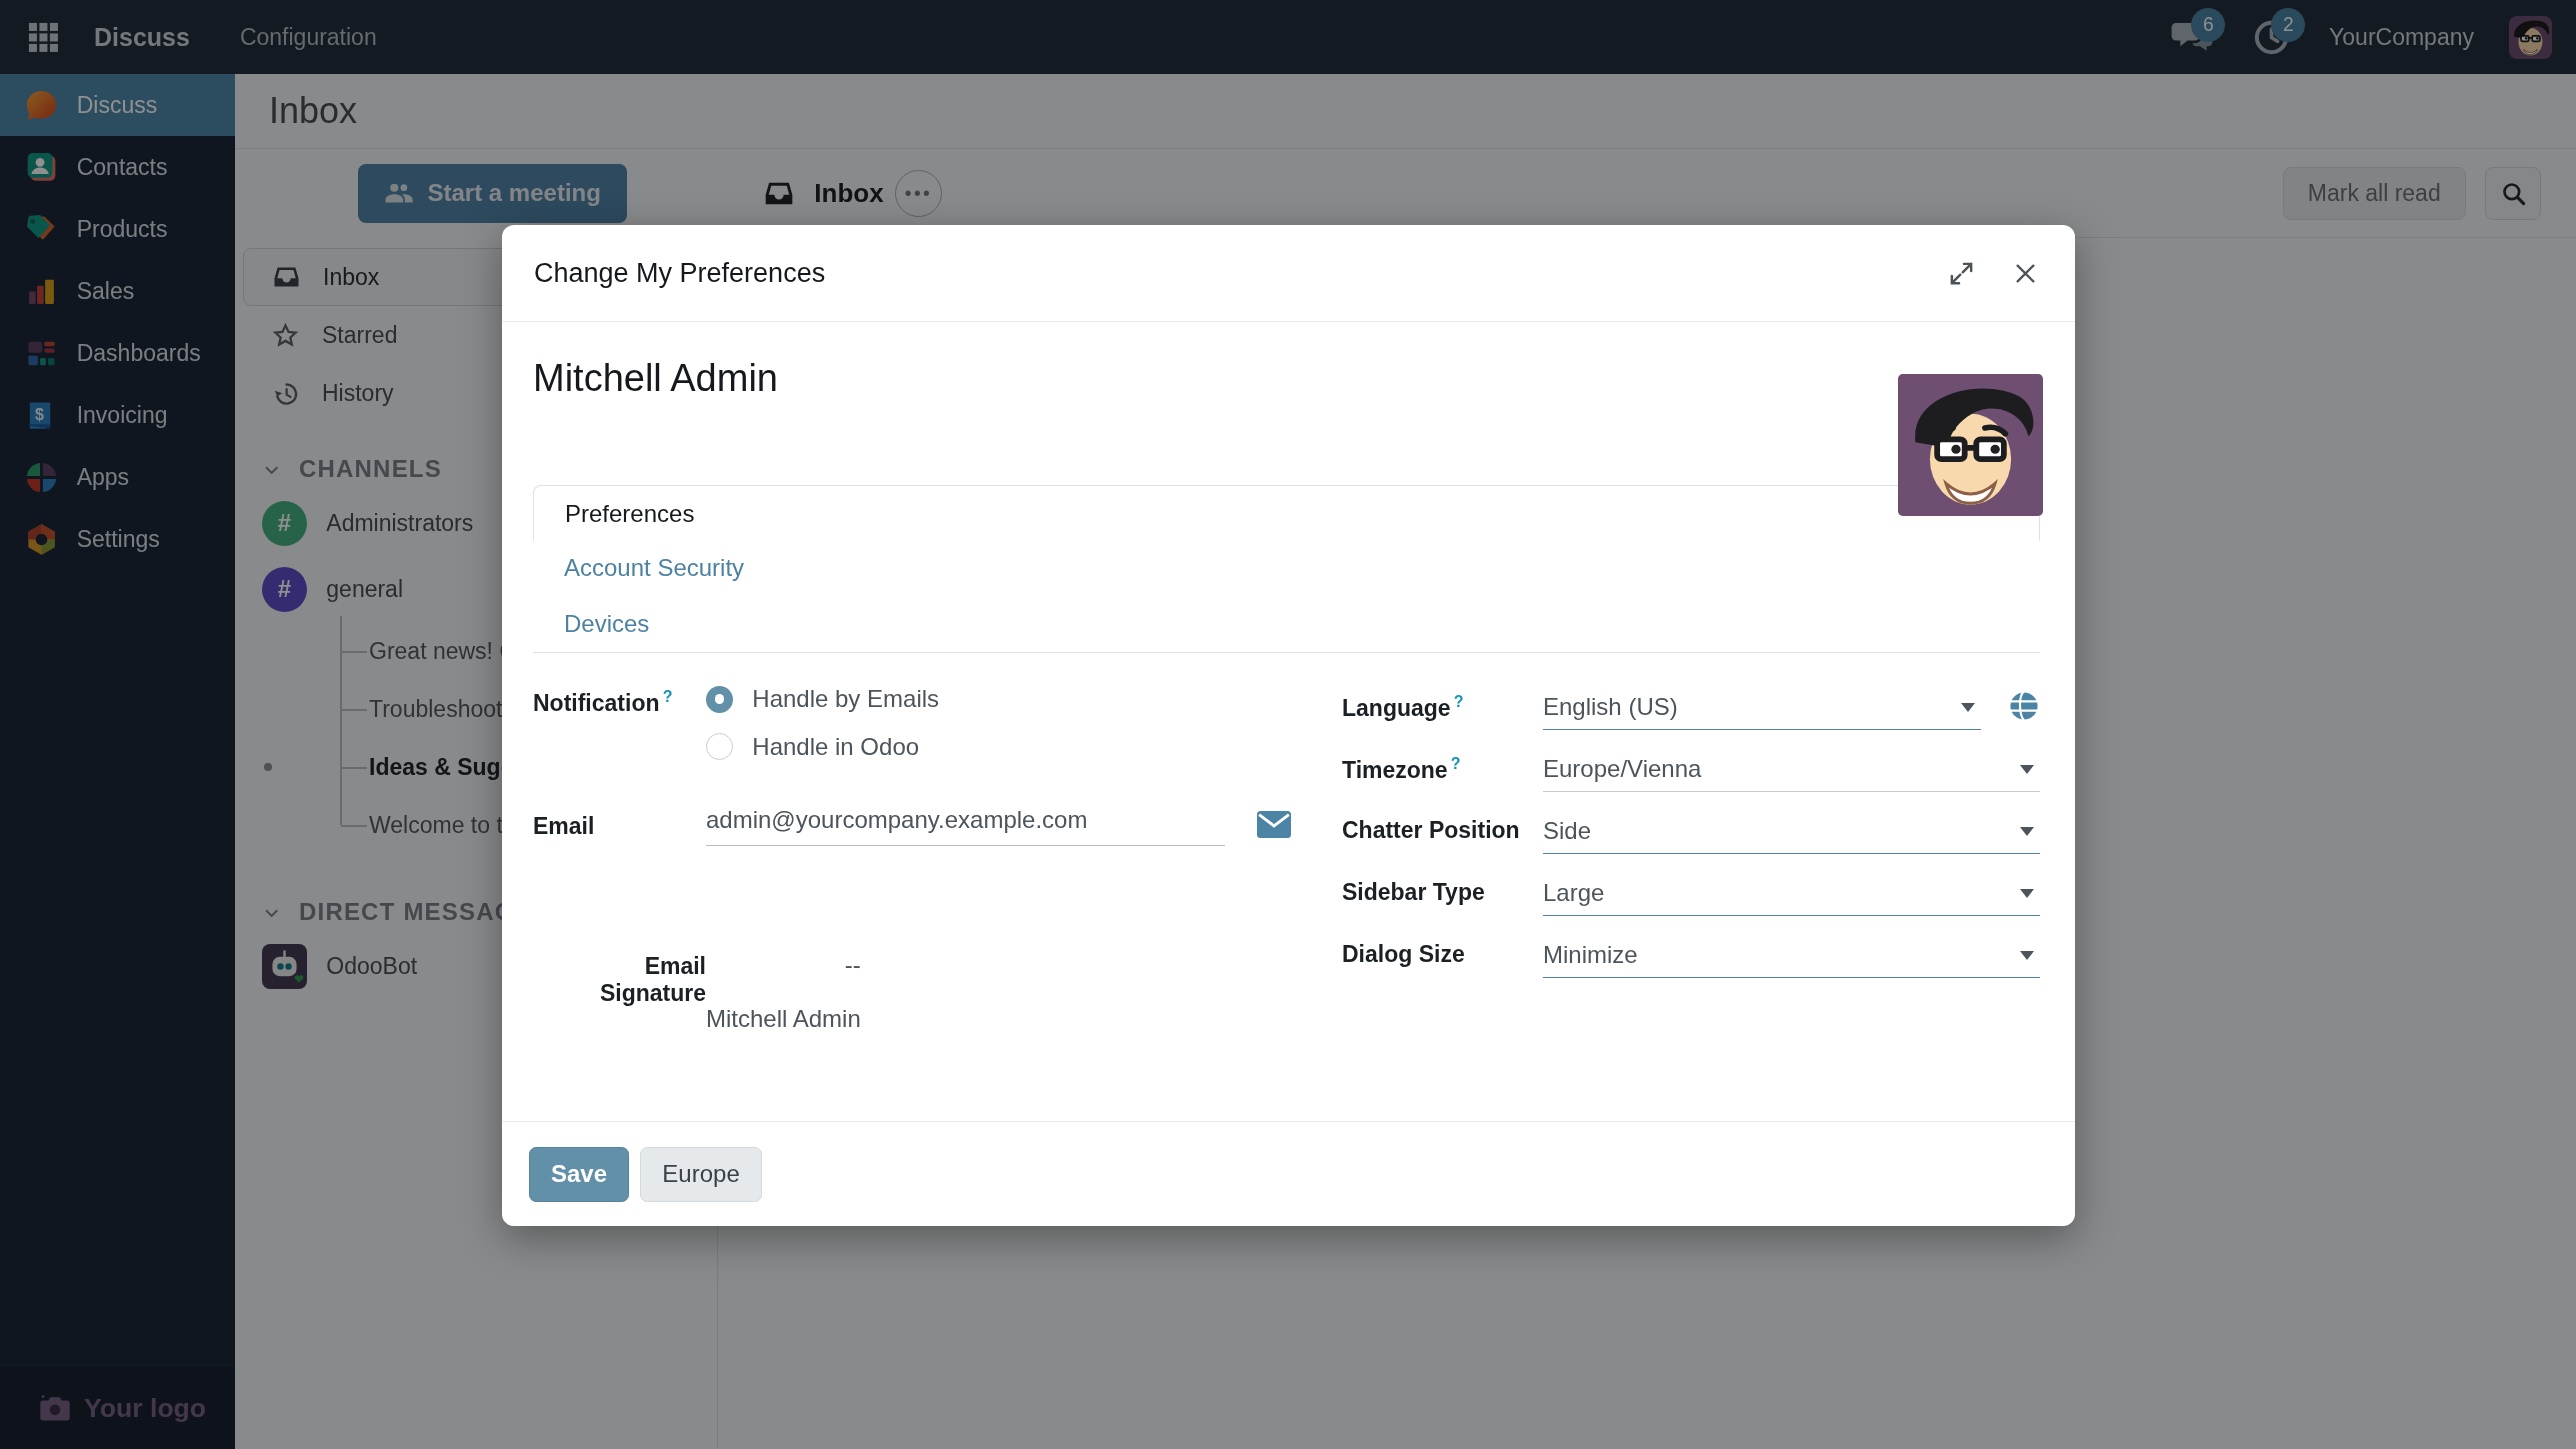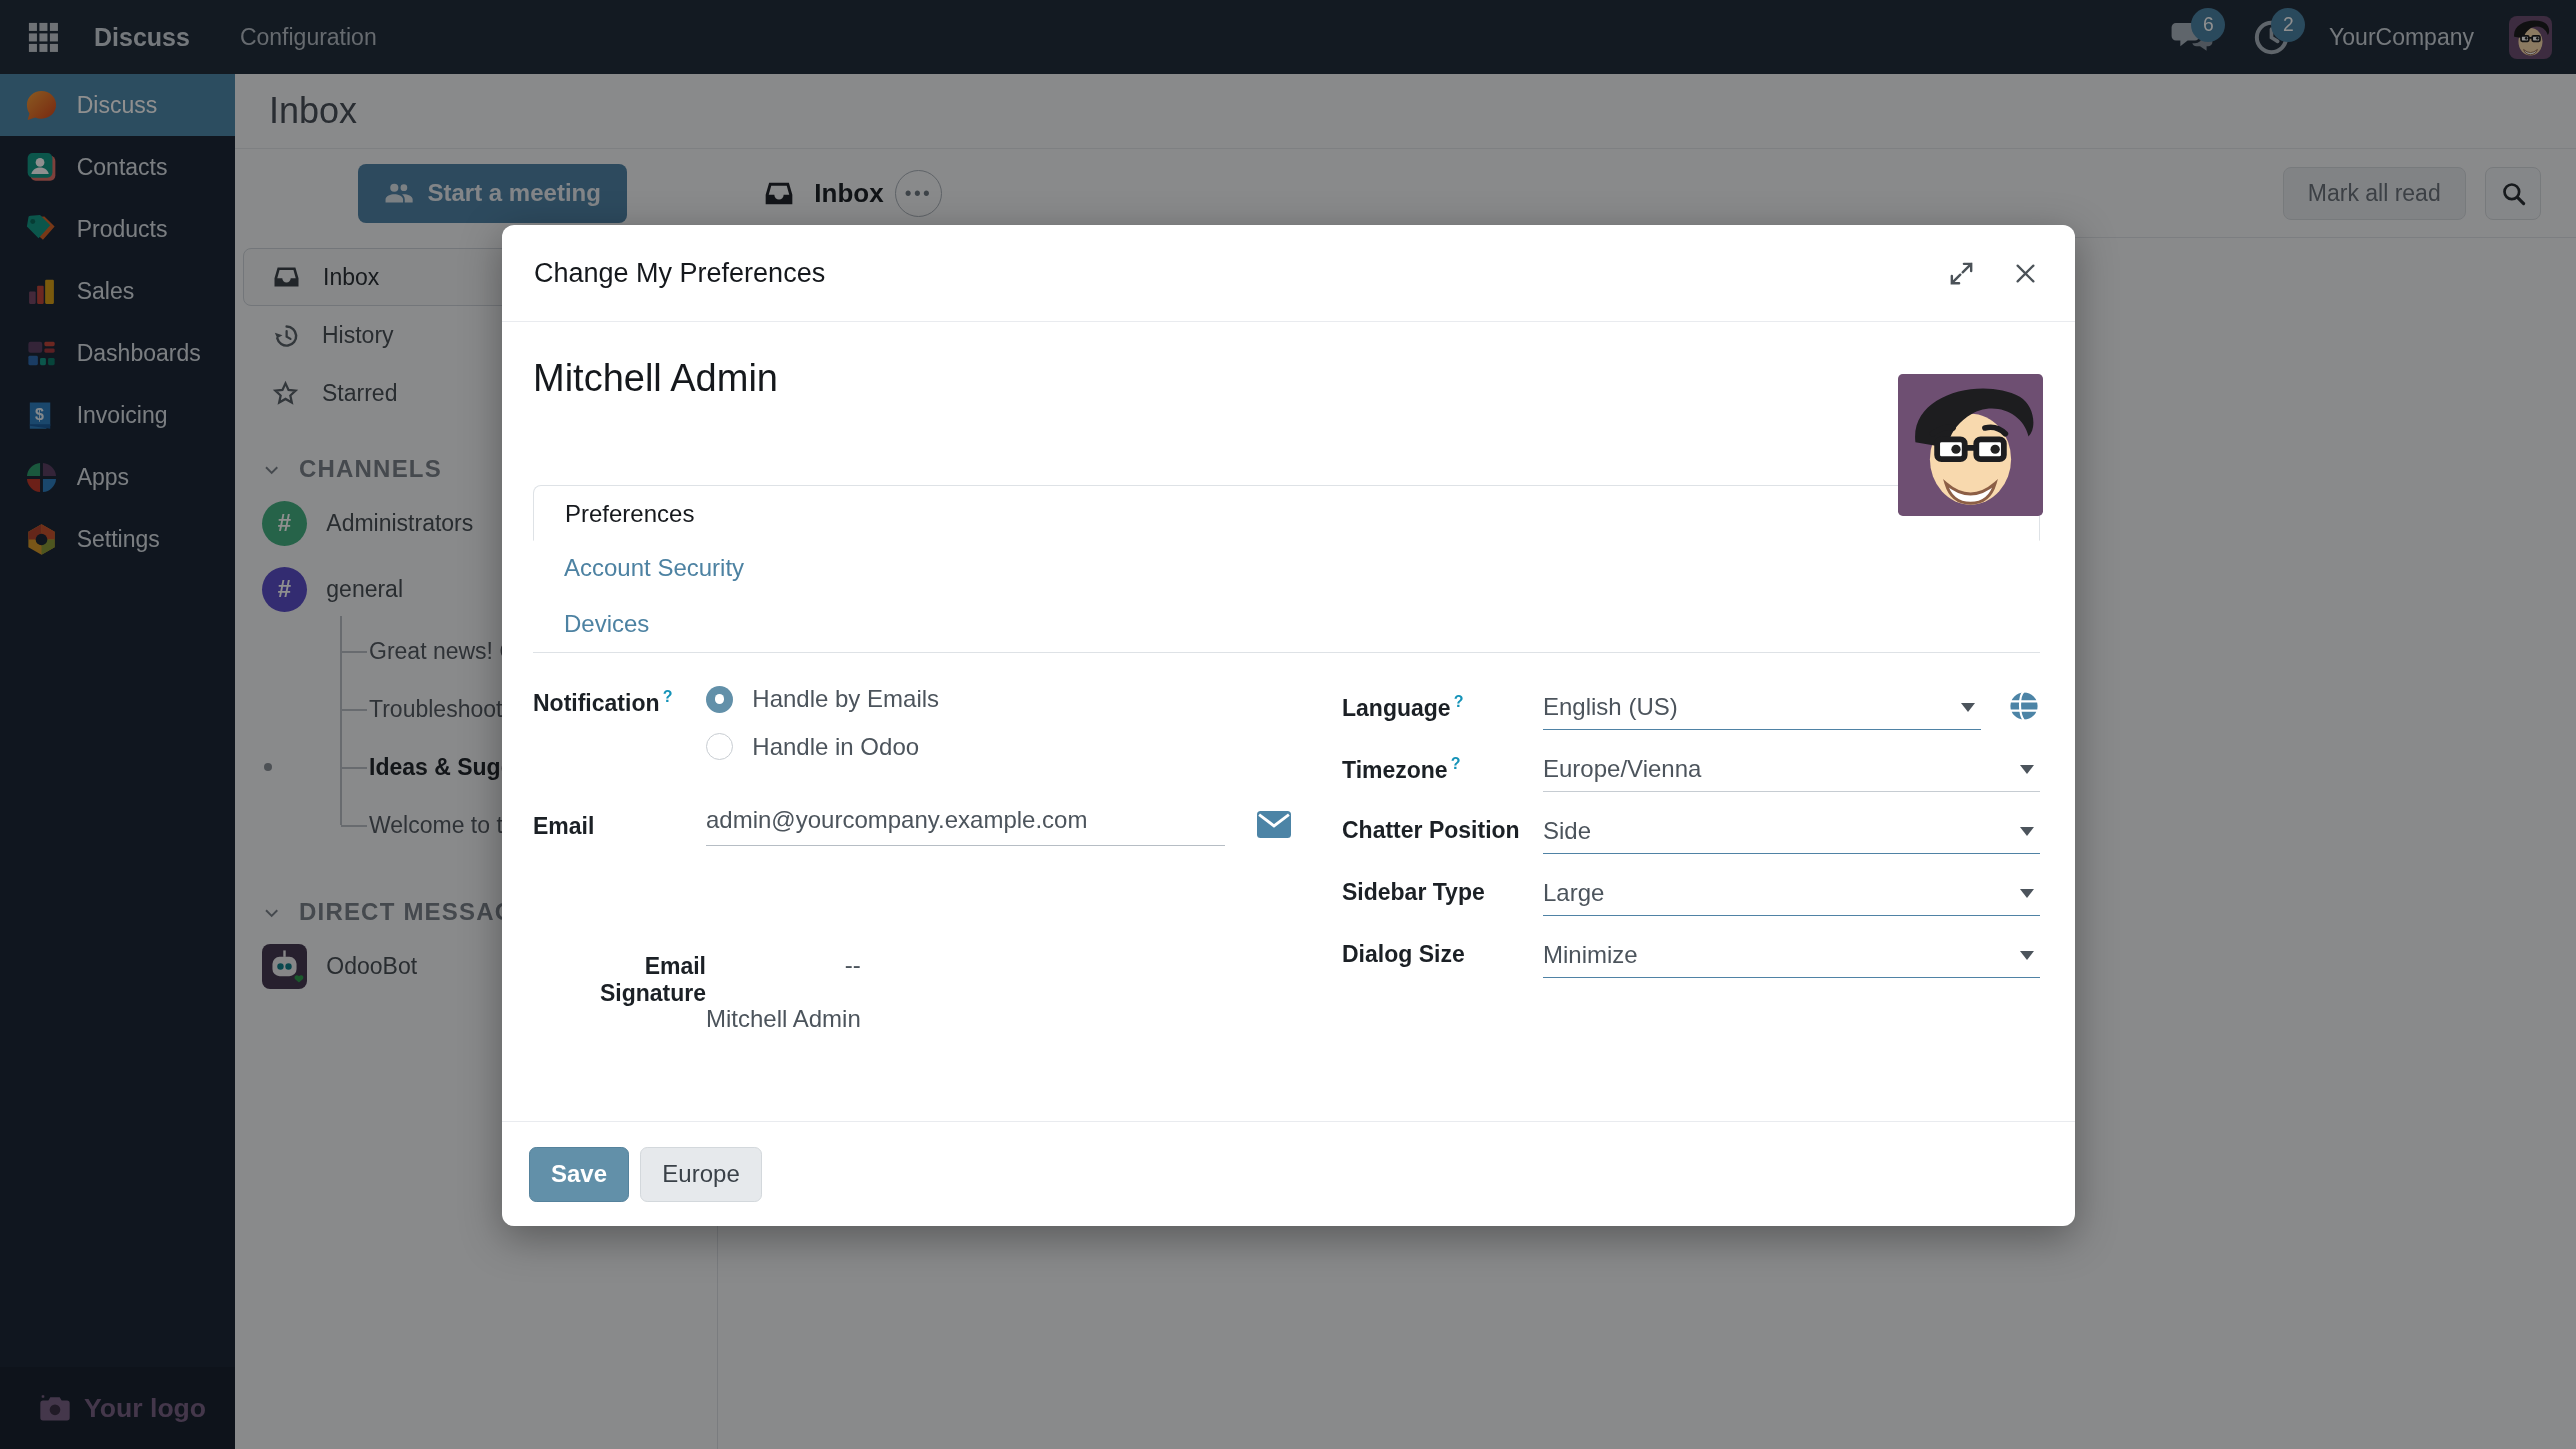--- a/index.html
+++ b/index.html
@@ -284,34 +284,34 @@
       <span class="mbox-ico">
           <svg width="29" height="24" viewBox="0 0 24 20">
             <path fill="#3c434a" d="M2 11L4.6 2h14.8L22 11v7H2v-7zm2.3 0h4.2a3.5 3.5 0 007 0h4.2l-1.9-6.8H6.2z"></path>
           </svg>
         </span>
       <span>Inbox</span>
     </div>
     <div class="mbox-row">
       <span class="mbox-ico">
           <svg width="27" height="27" viewBox="0 0 24 24">
+            <path fill="none" stroke="#5a6269" stroke-width="2" d="M12 3l2.7 5.8 6.3.7-4.7 4.3 1.3 6.2L12 16.8 6.4 20l1.3-6.2L3 9.5l6.3-.7z"></path>
+          </svg>
+        </span>
+      <span>Starred</span>
+    </div>
+    <div class="mbox-row">
+      <span class="mbox-ico">
+          <svg width="27" height="27" viewBox="0 0 24 24">
             <path d="M13 4a8.5 8.5 0 11-8.3 10.4" fill="none" stroke="#5a6269" stroke-width="2.2" stroke-linecap="round"></path>
             <path d="M2.5 9.5l2.2 4.9 4.6-2.6z" fill="#5a6269"></path>
             <path d="M13 8v5l3.4 2" fill="none" stroke="#5a6269" stroke-width="2" stroke-linecap="round"></path>
           </svg>
         </span>
       <span>History</span>
-    </div>
-    <div class="mbox-row">
-      <span class="mbox-ico">
-          <svg width="27" height="27" viewBox="0 0 24 24">
-            <path fill="none" stroke="#5a6269" stroke-width="2" d="M12 3l2.7 5.8 6.3.7-4.7 4.3 1.3 6.2L12 16.8 6.4 20l1.3-6.2L3 9.5l6.3-.7z"></path>
-          </svg>
-        </span>
-      <span>Starred</span>
     </div>
 
     <div class="sect-head">
       <svg width="19.3" height="19.3" viewBox="0 0 24 24">
           <polyline points="5,9 12,16 19,9" fill="none" stroke="#7b838b" stroke-width="2.4"></polyline>
         </svg>
       <span>CHANNELS</span>
     </div>
 
     <div class="chan-row">

